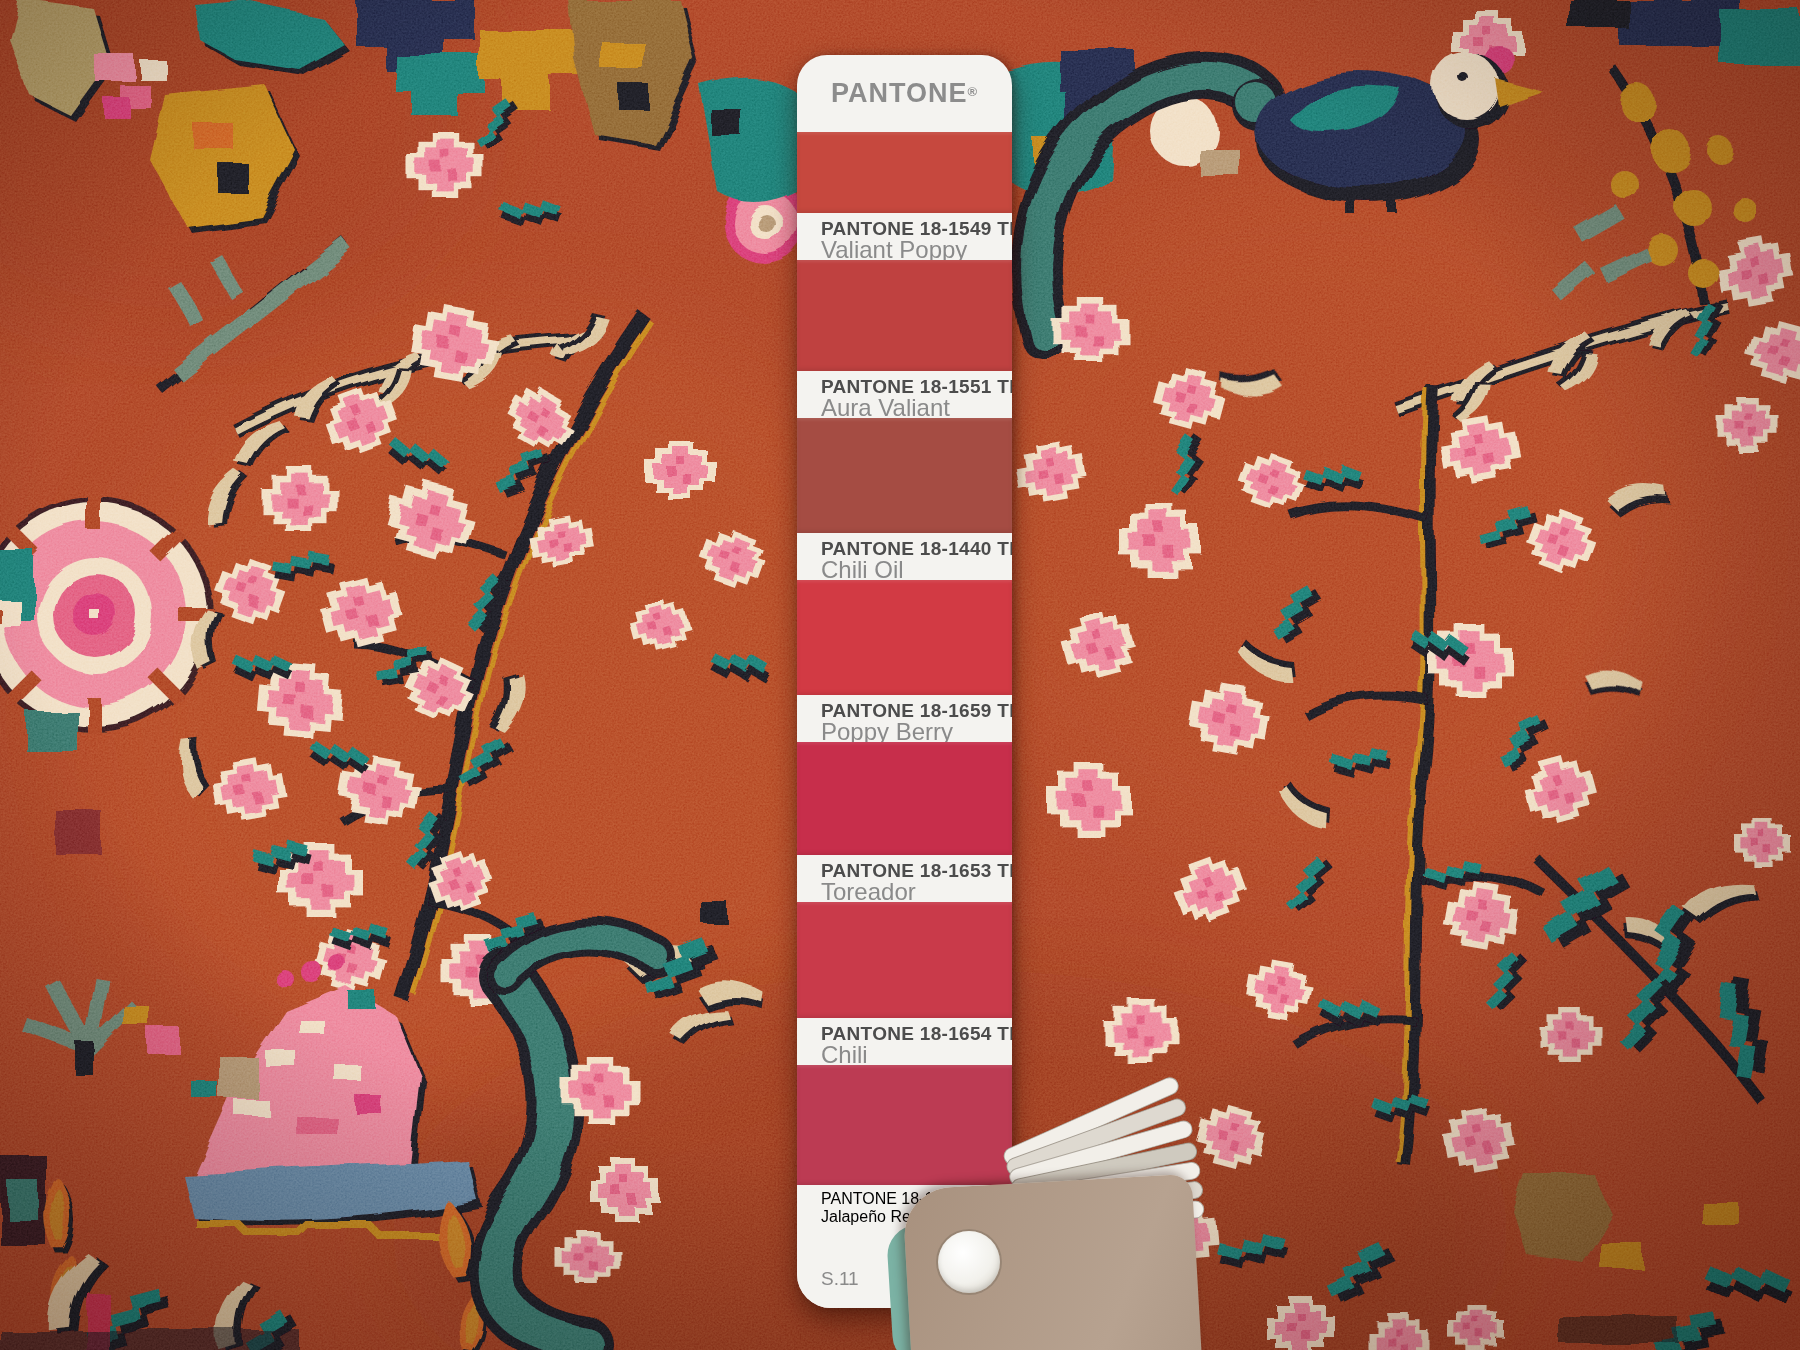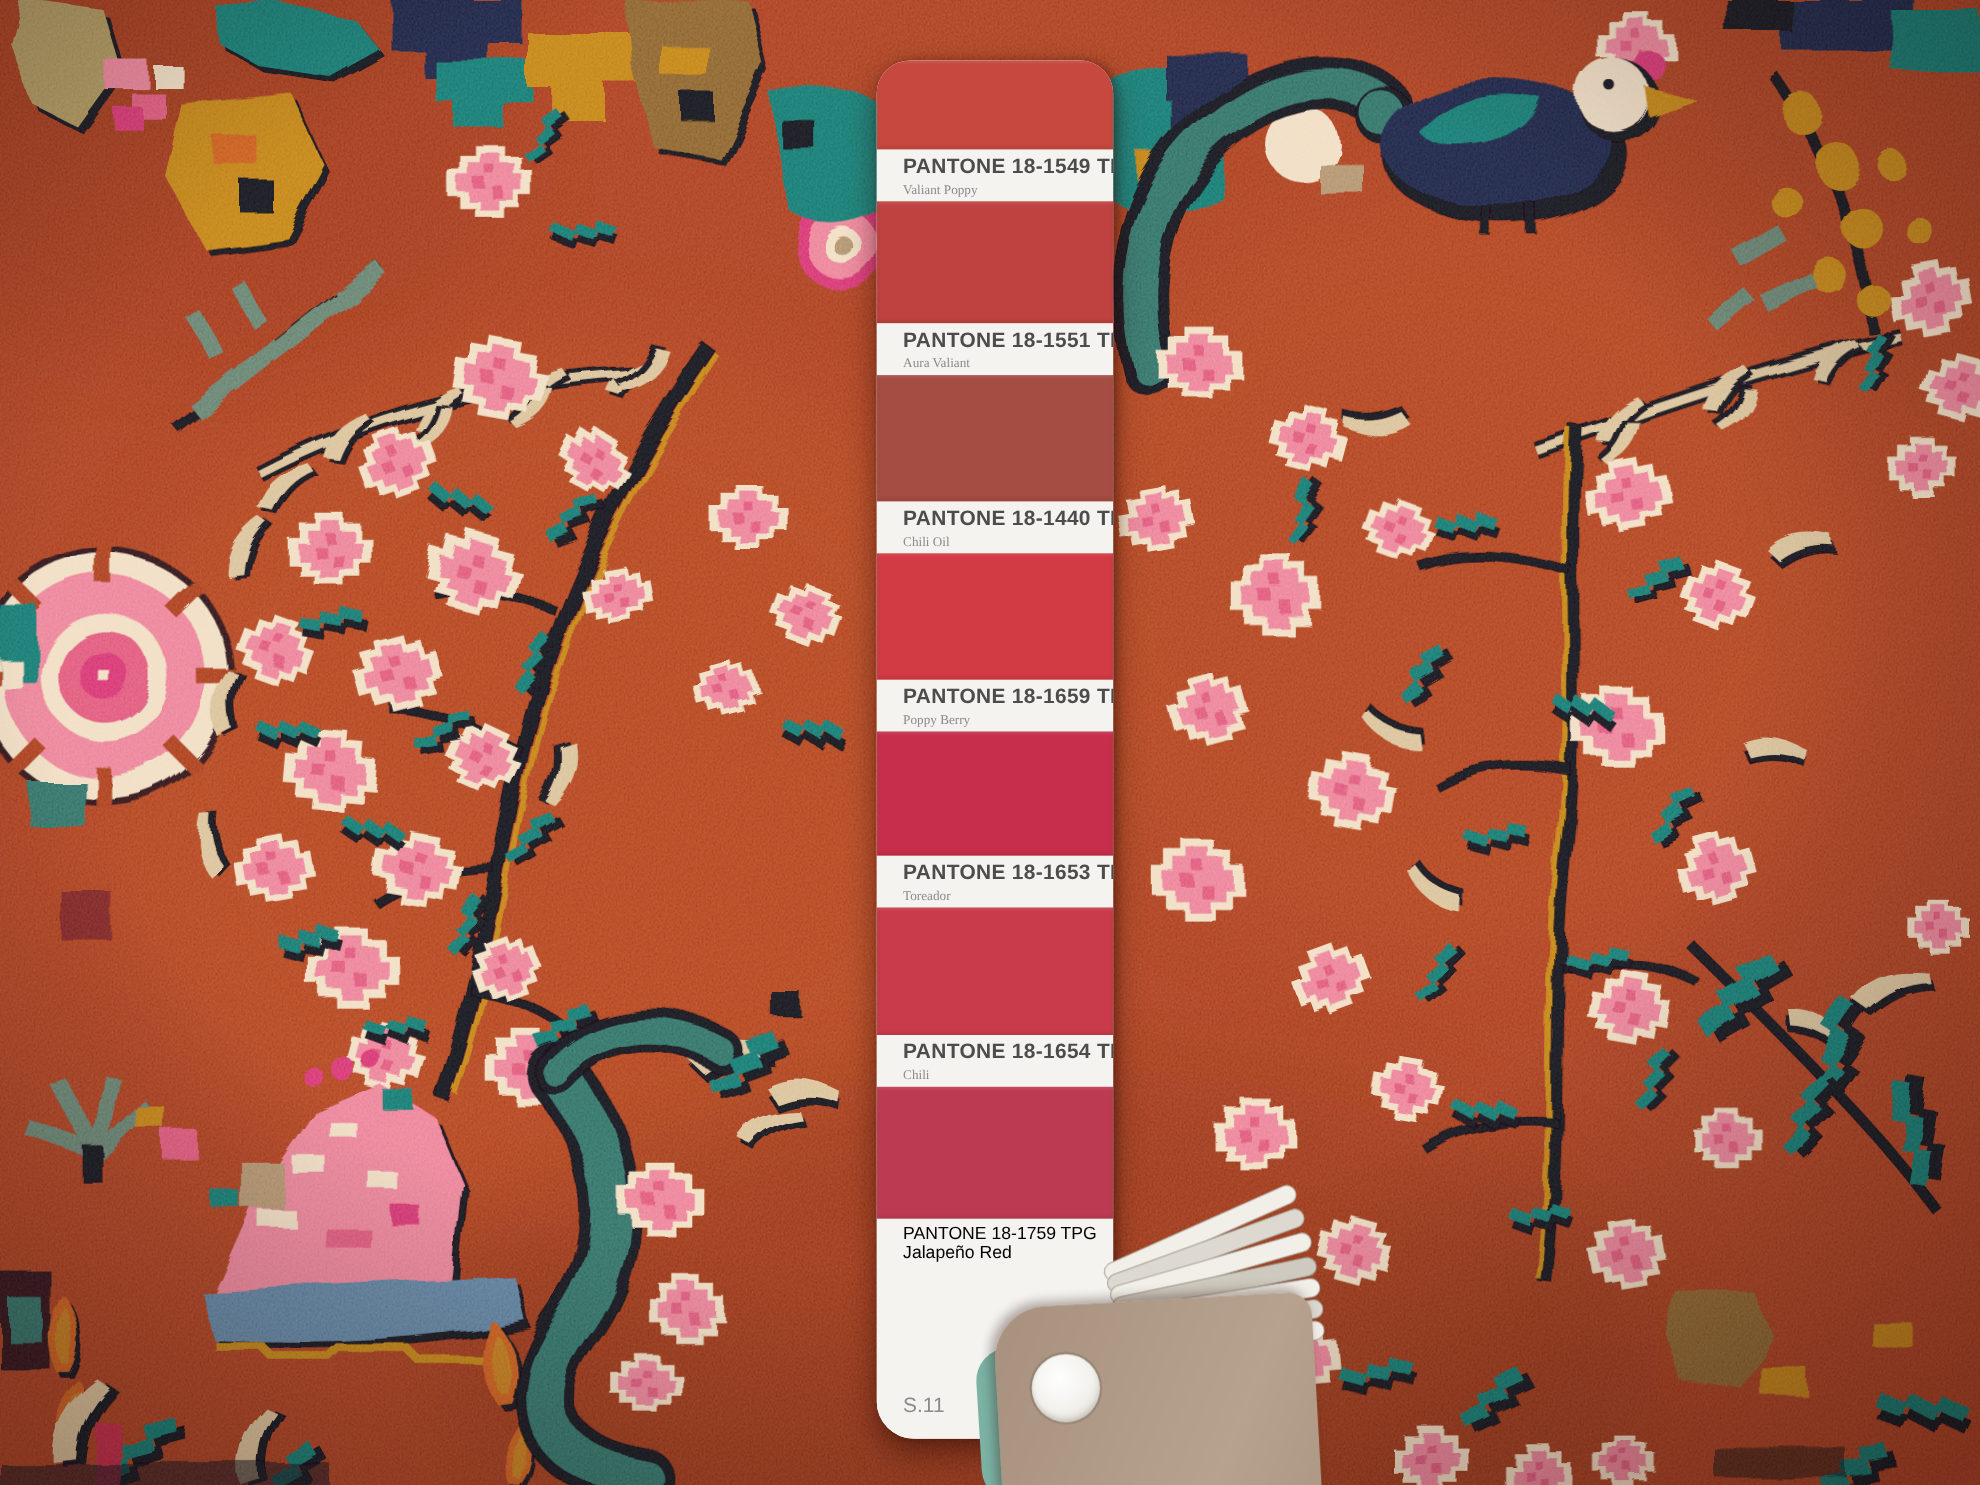--- a/index.html
+++ b/index.html
@@ -25,21 +25,21 @@
          background:var(--strip-white,#f4f3f0);
          border-radius:30px 30px 8px 34px;z-index:2;
          box-shadow:0 12px 26px rgba(40,8,2,.5), 3px 0 8px rgba(40,8,2,.28);
          display:flex;flex-direction:column;overflow:hidden;}
   .strip-header{height:77px;display:flex;align-items:center;justify-content:center;}
   .brand{color:var(--brand-gray,#8c8c8c);font-weight:bold;font-size:27px;letter-spacing:1px;}
   .brand sup{font-size:13px;font-weight:bold;vertical-align:6px;}
   .chip{width:100%;box-shadow:inset 0 2px 3px rgba(255,255,255,.10), inset 0 -2px 4px rgba(0,0,0,.10);}
   .label{width:100%;background:var(--strip-white,#f4f3f0);padding:5px 0 0 24px;box-sizing:border-box;}
   .label .code{font-size:19px;font-weight:bold;color:var(--label-code,#4c4c4c);letter-spacing:.3px;line-height:21px;white-space:nowrap;}
-  .label .nm{font-size:12px;color:var(--label-name,#8a8a8a);line-height:21px;white-space:nowrap;font-family:Liberation Serif, serif;}
+  .label .nm{font-size:24px;color:var(--label-name,#8a8a8a);line-height:21px;white-space:nowrap;}
   .strip-bottom{position:relative;flex:1;background:var(--strip-white,#f4f3f0);padding:5px 0 0 24px;box-sizing:border-box;}
   .series{position:absolute;left:24px;bottom:18px;font-size:19px;color:var(--label-name,#9a9a9a);margin-top:24px;}
 
   
   .deck-edge{position:absolute;width:188px;height:16px;border-radius:10px;
              border:1px solid rgba(120,112,98,.55);z-index:3;transform-origin:left bottom;}
   .deck-under{position:absolute;left:890px;top:1225px;width:60px;height:140px;border-radius:30px;
               background:var(--deck-under,#7bb2a4);transform:rotate(-3.5deg);z-index:3;}
   .deck-card{position:absolute;left:902px;top:1190px;width:290px;height:210px;
              border-radius:48px 22px 0 0;
@@ -448,20 +448,23 @@
         <rect x="1720" y="10" width="80" height="54" class="c-teal"></rect>
         <rect x="1570" y="0" width="60" height="30" class="c-black"></rect>
       </g>
     </g>
 
     <rect width="1800" height="1350" filter="url(#grain)" style="mix-blend-mode:soft-light" opacity=".6"></rect>
     <rect width="1800" height="1350" fill="url(#vg)" style="mix-blend-mode:multiply"></rect>
   </svg>
 
   <div class="strip">
+    <div class="strip-header">
+      <div class="brand"><span>PANTONE</span><sup>®</sup></div>
+    </div>
 
     <div class="chip" style="height: 81px; background-color: rgb(198, 72, 62);"></div>
     <div class="label" style="height:47px">
       <div class="code">PANTONE 18-1549 TPG</div>
       <div class="nm">Valiant Poppy</div>
     </div>
 
     <div class="chip" style="height: 111px; background-color: rgb(191, 65, 64);"></div>
     <div class="label" style="height:47px">
       <div class="code">PANTONE 18-1551 TPG</div>

